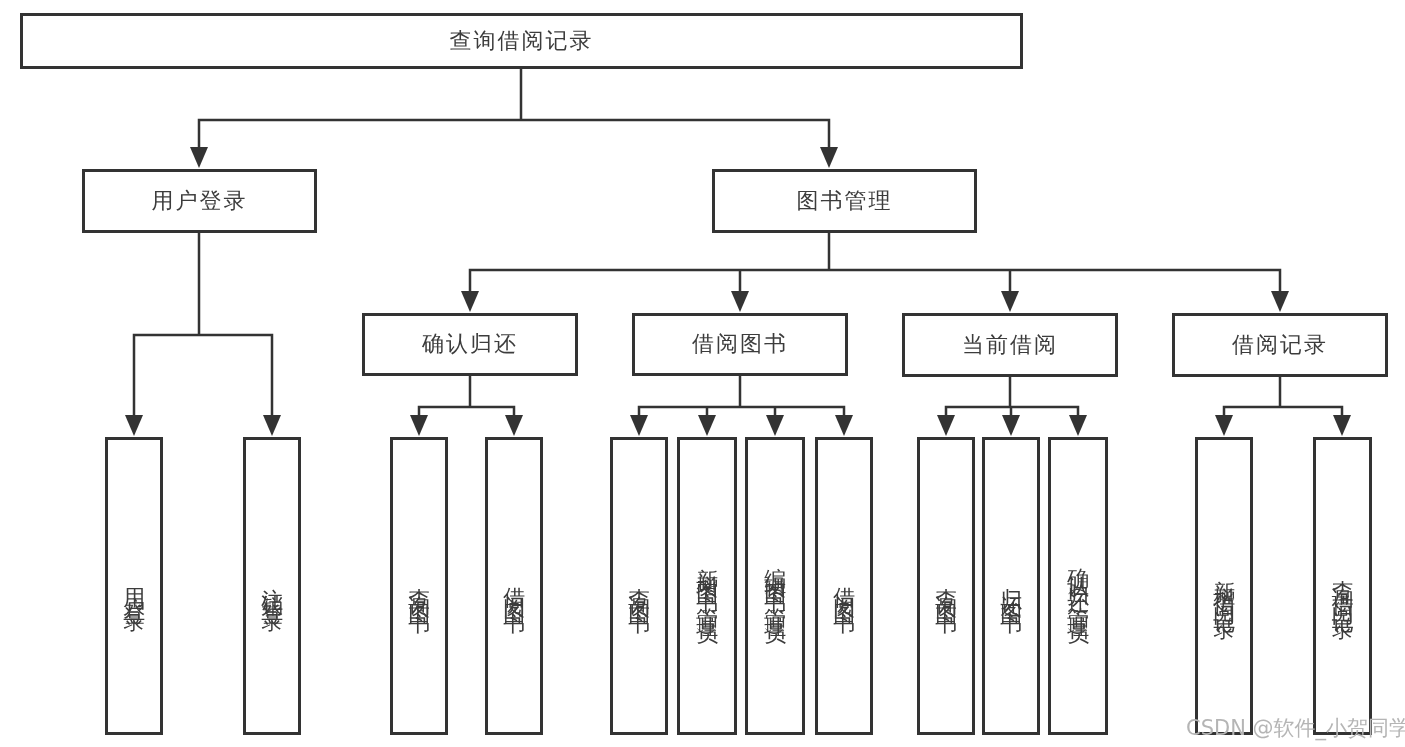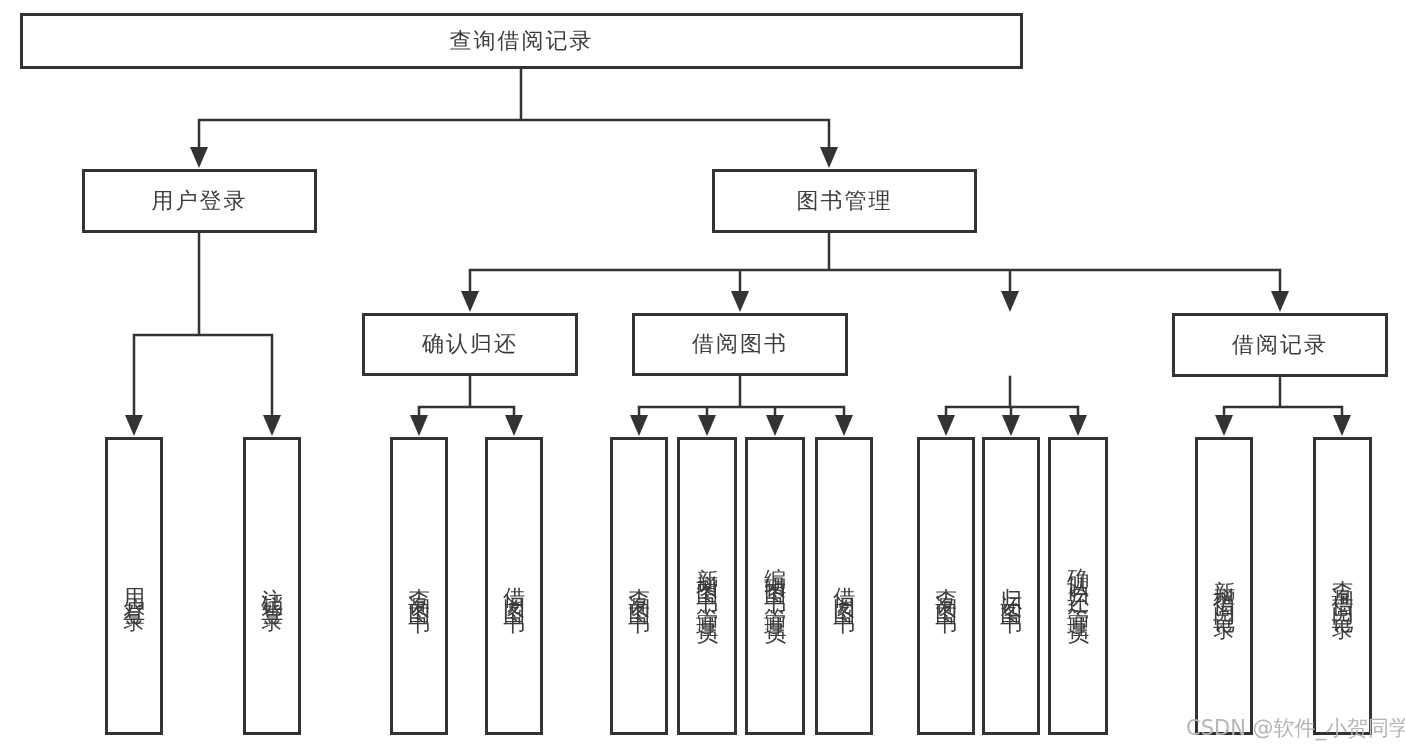--- a/index.html
+++ b/index.html
@@ -113,20 +113,23 @@
   <div class="node" style="left:712px;top:169px;width:265px;height:64px">
     <span class="lbl">图书管理</span>
   </div>
 
   <div class="node" style="left:362px;top:313px;width:216px;height:63px">
     <span class="lbl">确认归还</span>
   </div>
   <div class="node" style="left:632px;top:313px;width:216px;height:63px">
     <span class="lbl">借阅图书</span>
   </div>
+  <div class="node" style="left:902px;top:313px;width:216px;height:64px">
+    <span class="lbl">当前借阅</span>
+  </div>
   <div class="node" style="left:1172px;top:313px;width:216px;height:64px">
     <span class="lbl">借阅记录</span>
   </div>
 
   <div class="node leaf" style="left:105px;top:437px;width:58px;height:298px">
     <span class="lbl">用户登录</span>
   </div>
   <div class="node leaf" style="left:243px;top:437px;width:58px;height:298px">
     <span class="lbl">注销登录</span>
   </div>

